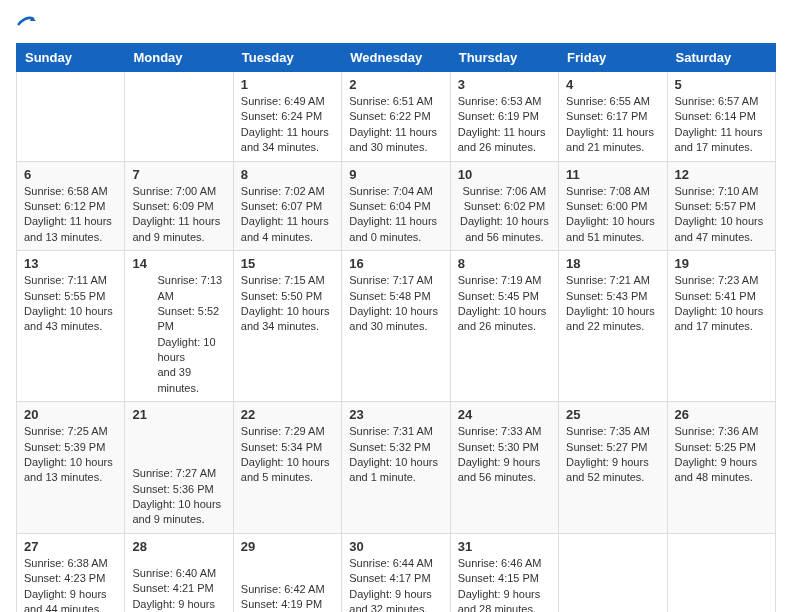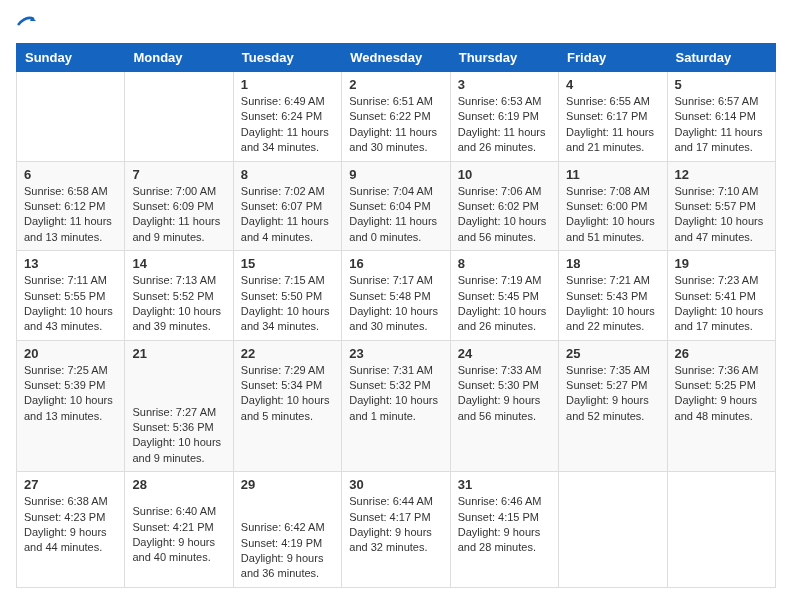--- a/index.html
+++ b/index.html
@@ -194,21 +194,21 @@
         </td>
         <td>
           <span class="day-number">9</span>
           <div class="day-info" style="white-space: pre-line;">Sunrise: 7:04 AM
 Sunset: 6:04 PM
 Daylight: 11 hours
 and 0 minutes.</div>
         </td>
         <td>
           <span class="day-number">10</span>
-          <div class="day-info" style="white-space: pre-line;">Sunrise: 7:06 AM
+          <div class="day-info" style="white-space: pre-line; text-align: center;">Sunrise: 7:06 AM
 Sunset: 6:02 PM
 Daylight: 10 hours
 and 56 minutes.</div>
         </td>
         <td>
           <span class="day-number">11</span>
           <div class="day-info" style="white-space: pre-line;">Sunrise: 7:08 AM
 Sunset: 6:00 PM
 Daylight: 10 hours
 and 51 minutes.</div>
@@ -224,21 +224,21 @@
       <tr class="week-row">
         <td>
           <span class="day-number">13</span>
           <div class="day-info" style="white-space: pre-line;">Sunrise: 7:11 AM
 Sunset: 5:55 PM
 Daylight: 10 hours
 and 43 minutes.</div>
         </td>
         <td>
           <span class="day-number">14</span>
-          <div class="day-info" style="white-space: pre-line;">Sunrise: 7:13 AM
+          <div class="day-info" style="white-space: pre-line; margin-left: 25px;">Sunrise: 7:13 AM
 Sunset: 5:52 PM
 Daylight: 10 hours
 and 39 minutes.</div>
         </td>
         <td>
           <span class="day-number">15</span>
           <div class="day-info" style="white-space: pre-line;">Sunrise: 7:15 AM
 Sunset: 5:50 PM
 Daylight: 10 hours
 and 34 minutes.</div>

